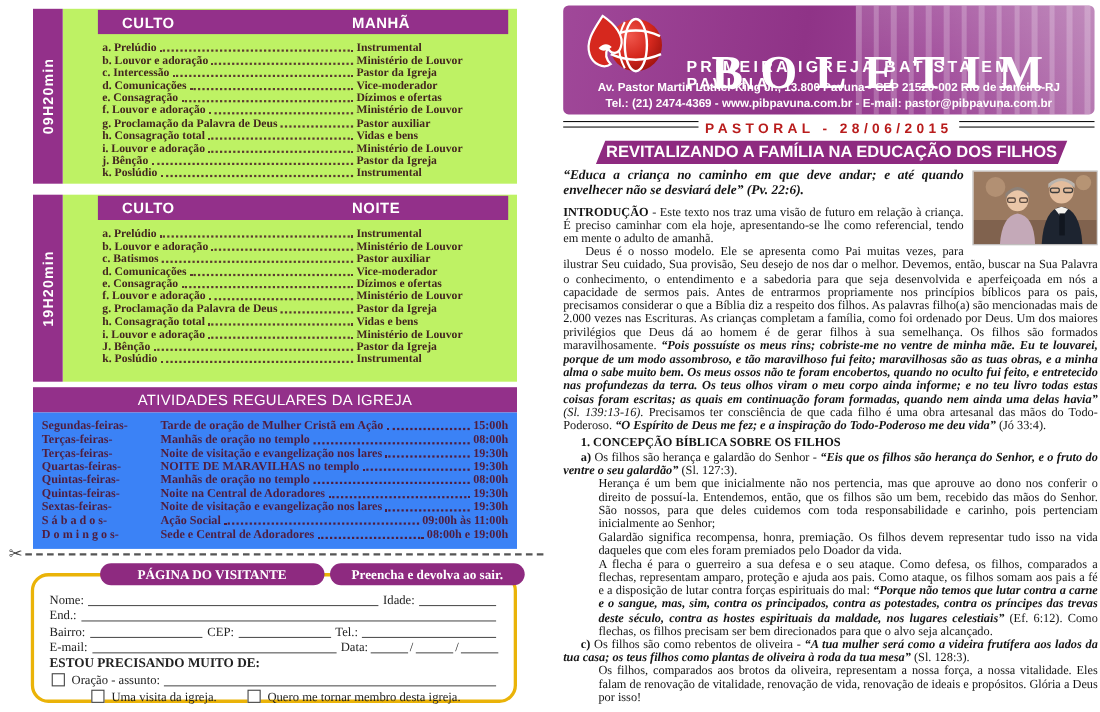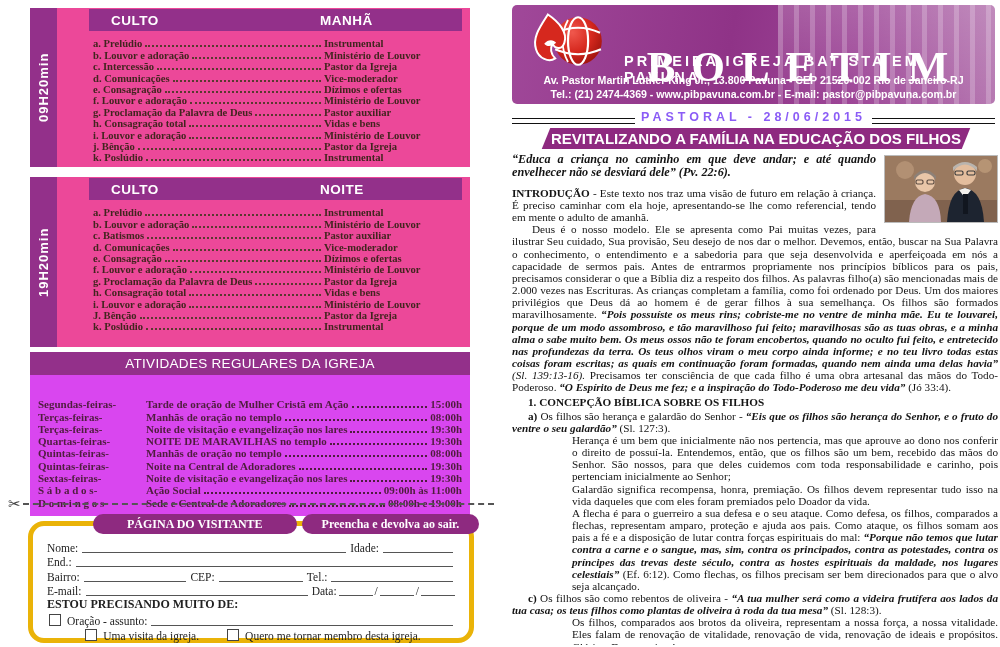--- a/index.html
+++ b/index.html
@@ -10,50 +10,50 @@
   
   .svc-panel{position:absolute;left:30px;width:440px;display:flex;}
   #svc-manha{top:8px;height:159px;}
   #svc-noite{top:177px;height:170px;}
   .svc-time{
     width:27px;background:#93308a;color:#fff;flex:none;
     display:flex;align-items:center;justify-content:center;
     writing-mode:vertical-rl;transform:rotate(180deg);
     font-family:"Liberation Sans",sans-serif;font-weight:bold;font-size:13px;letter-spacing:1px;
   }
-  .svc-body{flex:1;background:#ec4899;padding:0 6px 0 12px;overflow:hidden;}
+  .svc-body{flex:1;background:#bef264;padding:0 6px 0 12px;overflow:hidden;}
   .svc-header{
     height:22px;margin:1px 2px 5px 20px;background:#93308a;color:#fff;
     display:flex;align-items:center;padding-left:22px;
     font-family:"Liberation Sans",sans-serif;font-weight:bold;font-size:13.5px;letter-spacing:.5px;
   }
   .svc-header .hdr-right{width:142px;flex:none;}
   .svc-header .sp{flex:1;}
   .svc-rows{padding:2px 2px 0 24px;}
   .svc-row{display:flex;align-items:flex-end;height:11.4px;
     font-weight:bold;font-size:10.6px;color:#42251f;white-space:nowrap;}
   .leader{flex:1;border-bottom:2px dotted #5a392f;margin:0 3px 2px 3px;min-width:8px;}
   .svc-row .val{width:138px;flex:none;}
   
   .acts{position:absolute;left:30px;top:352px;width:440px;}
   .acts-header{height:23px;line-height:23px;background:#93308a;color:#fff;text-align:center;
     font-family:"Liberation Sans",sans-serif;font-weight:normal;font-size:13.5px;letter-spacing:.3px;}
-  .acts-body{background:#d946ef;padding:23px 8px 7px 8px;}
+  .acts-body{background:#3b82f6;padding:6px 8px 7px 8px;}
   .act-row{display:flex;align-items:flex-end;height:12.3px;
     font-weight:bold;font-size:11px;color:#4f1d3e;white-space:nowrap;}
   .act-day{width:108px;flex:none;}
   .act-row .leader{border-bottom:2px dotted #4f1d3e;}
   .act-time{flex:none;}
   
   .cut{position:absolute;left:8px;top:499px;width:486px;display:flex;align-items:center;color:#444;}
   .cut .scissors{font-size:15px;line-height:10px;margin-right:2px;}
   .cut .dash{flex:1;border-top:2px dashed #555;height:0;}
   
   .vform{position:absolute;left:28px;top:521px;width:436px;height:112px;
-    border:5px solid #eab308;border-radius:16px;background:#fff;}
+    border:3px solid #eab308;border-radius:16px;background:#fff;}
   .vtabs{position:absolute;left:60px;top:-12px;display:flex;gap:5px;}
   .vtab{background:#8e2a80;color:#fff;font-weight:bold;font-size:12px;line-height:20px;
     padding:0 20px;border-radius:12px;white-space:nowrap;}
   .vtab.t1{padding:0 34px;}
   .vbody{padding:13px 12px 0 14px;font-size:11.5px;color:#222;}
   .frow{display:flex;align-items:flex-end;height:14.6px;white-space:nowrap;justify-content:center;}
   .fl{border-bottom:1px solid #555;flex:1;margin:0 4px 1px 4px;height:10px;}
   .fl.w70{flex:none;width:70px;} .fl.w38{flex:none;width:34px;margin:0 2px 1px 2px;}
   .frow .lab{flex:none;}
   .ftitle{font-weight:bold;font-size:12px;height:15px;}
@@ -67,39 +67,39 @@
     background:repeating-linear-gradient(90deg,rgba(255,255,255,.22) 0 5px,rgba(255,255,255,0) 5px 16px),
                linear-gradient(180deg,rgba(255,255,255,.18),rgba(255,255,255,0));}
   .logo{position:absolute;left:10px;top:4px;width:92px;height:64px;z-index:2;}
   .hdr-title{position:absolute;left:108px;right:4px;top:0px;text-align:center;color:#fff;z-index:2;
     font-family:Liberation Serif, serif;font-weight:bold;font-size:43px;letter-spacing:16px;line-height:48px;margin-top:38px;}
   .hdr-sub{position:absolute;left:112px;right:4px;top:48px;color:#fff;z-index:2;
     font-family:"Liberation Sans",sans-serif;font-weight:bold;font-size:14.5px;letter-spacing:3px;}
   .hdr-addr{position:absolute;left:4px;right:4px;top:69px;text-align:center;color:#fff;z-index:2;
     font-family:"Liberation Sans",sans-serif;font-weight:bold;font-size:10.6px;line-height:13.5px;}
   
-  .pastoral{position:absolute;left:512px;top:110px;width:483px;display:flex;align-items:flex-end;gap:6px;
-    font-family:"Liberation Sans",sans-serif;font-weight:bold;font-size:12.5px;letter-spacing:4px;color:#8b5cf6;}
+  .pastoral{position:absolute;left:512px;top:110px;width:483px;display:flex;align-items:flex-start;gap:6px;
+    font-family:"Liberation Sans",sans-serif;font-weight:bold;font-size:12.5px;letter-spacing:4px;color:#b91c1c;}
   .dline{flex:1;height:4px;border-top:1.5px solid #111;border-bottom:1.5px solid #111;}
   
   .banner{position:absolute;left:546px;top:128px;width:420px;height:21px;background:#8e2a80;
     transform:skewX(-22deg);z-index:1;}
   .banner span{display:block;transform:skewX(22deg);text-align:center;color:#fff;line-height:21px;
     font-family:"Liberation Sans",sans-serif;font-weight:bold;font-size:15px;}
   .article{position:absolute;left:512px;top:153px;width:486px;height:492px;overflow:hidden;
     font-size:11.2px;line-height:12.15px;color:#141414;text-align:justify;}
   .photo{float:right;width:112px;height:66px;margin:2px 0 4px 8px;border:1px solid #bbb;
     background:linear-gradient(135deg,#c9a182,#8a6a55 60%,#6e5242);position:relative;overflow:hidden;}
   .para{margin:0;}
   .s-b{font-weight:bold;} .s-i{font-style:italic;} .s-bi{font-weight:bold;font-style:italic;}
   .quote{font-size:12.2px;line-height:13.4px;margin-bottom:7px;}
   .ind{text-indent:20px;}
   .hd{text-indent:16px;margin:3px 0 1px 0;text-align:left;}
   .item{text-indent:16px;}
-  .blk{margin-left:60px;}
+  .blk{margin-left:32px;}
 </style>
 </head>
 <body>
 
 <div class="svc-panel" id="svc-manha">
   <div class="svc-time">09H20min</div>
   <div class="svc-body">
     <div class="svc-header">
       <span>CULTO</span>
       <span class="sp"></span>

